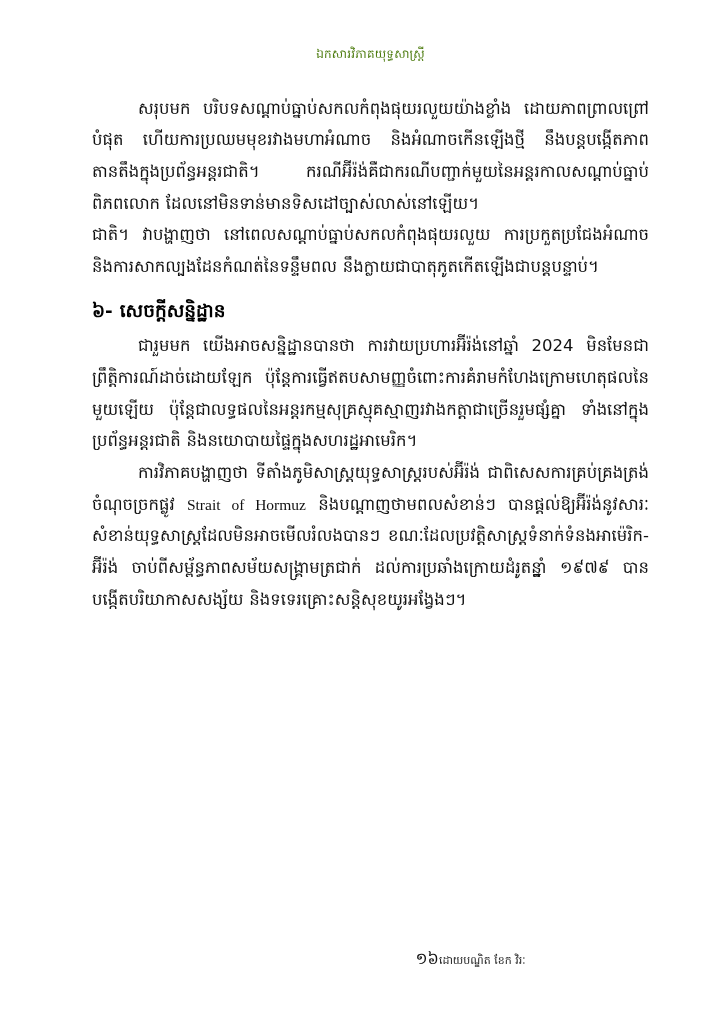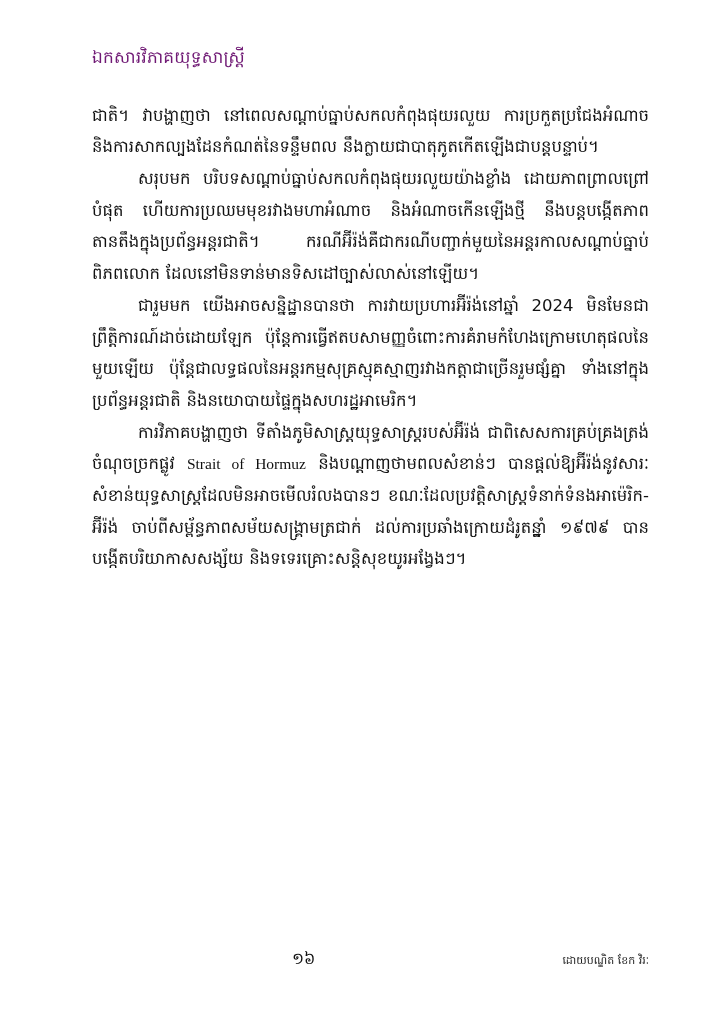--- a/index.html
+++ b/index.html
@@ -17,25 +17,26 @@
   }
   .page {
     position: absolute;
     top: 0; left: 0;
     width: 719px;
     height: 1024px;
     box-sizing: border-box;
     padding: 46px 70px 40px 92px;
   }
   .running-head {
-    font-size: 17px;
+    font-size: 12px;
     letter-spacing: 0.2px;
-    color: #701a75;
+    color: #4d7c0f;
     margin: 0 0 30px 0;
     line-height: 1.4;
+    text-align: center;
   }
   .body-block {
     font-size: 16.5px;
     line-height: 1.92;
     text-align: justify;
     text-justify: inter-word;
     color: #101010;
     word-spacing: 0.5px;
   }
   .para {
@@ -56,21 +57,21 @@
     font-family: "Liberation Serif", "DejaVu Serif", serif;
     font-size: 15.5px;
   }
   .footer {
     position: absolute;
     left: 92px;
     right: 70px;
     bottom: 52px;
     display: flex;
     align-items: baseline;
-    justify-content: space-between;
+    justify-content: center;
   }
   .page-number {
     font-size: 16px;
     color: #111111;
     margin-left: 200px;
   }
   .footer-right {
     font-size: 11px;
     color: #1a1a1a;
     white-space: nowrap;
@@ -78,24 +79,25 @@
 </style>
 </head>
 <body>
 
 <div class="page">
 
   <div class="running-head">ឯកសារវិភាគយុទ្ធសាស្ត្រី</div>
 
   <div class="body-block">
 
+    <p class="para">សរុបមក បរិបទសណ្តាប់ធ្នាប់សកលកំពុងផុយរលួយយ៉ាងខ្លាំង ដោយភាពព្រាលព្រៅបំផុត ហើយការប្រឈមមុខរវាងមហាអំណាច និងអំណាចកើនឡើងថ្មី នឹងបន្តបង្កើតភាពតានតឹងក្នុងប្រព័ន្ធអន្តរជាតិ។ ករណីអ៊ីរ៉ង់គឺជាករណីបញ្ជាក់មួយនៃអន្តរកាលសណ្តាប់ធ្នាប់ពិភពលោក ដែលនៅមិនទាន់មានទិសដៅច្បាស់លាស់នៅឡើយ។</p>
+
     <p class="para no-indent">ជាតិ។ វាបង្ហាញថា នៅពេលសណ្តាប់ធ្នាប់សកលកំពុងផុយរលួយ ការប្រកួតប្រជែងអំណាច និងការសាកល្បងដែនកំណត់នៃទន្ទឹមពល នឹងក្លាយជាបាតុភូតកើតឡើងជាបន្តបន្ទាប់។</p>
 
-    <p class="para">សរុបមក បរិបទសណ្តាប់ធ្នាប់សកលកំពុងផុយរលួយយ៉ាងខ្លាំង ដោយភាពព្រាលព្រៅបំផុត ហើយការប្រឈមមុខរវាងមហាអំណាច និងអំណាចកើនឡើងថ្មី នឹងបន្តបង្កើតភាពតានតឹងក្នុងប្រព័ន្ធអន្តរជាតិ។ ករណីអ៊ីរ៉ង់គឺជាករណីបញ្ជាក់មួយនៃអន្តរកាលសណ្តាប់ធ្នាប់ពិភពលោក ដែលនៅមិនទាន់មានទិសដៅច្បាស់លាស់នៅឡើយ។</p>
-
+    <div class="section-heading">៦- សេចក្តីសន្និដ្ឋាន</div>
 
     <p class="para">ជារួមមក យើងអាចសន្និដ្ឋានបានថា ការវាយប្រហារអ៊ីរ៉ង់នៅឆ្នាំ 2024 មិនមែនជាព្រឹត្តិការណ៍ដាច់ដោយឡែក ប៉ុន្តែការធ្វើឥតបសាមញ្ញចំពោះការគំរាមកំហែងក្រោមហេតុផលនៃមួយឡើយ ប៉ុន្តែជាលទ្ធផលនៃអន្តរកម្មសុគ្រស្មុគស្មាញរវាងកត្តាជាច្រើនរួមផ្សំគ្នា ទាំងនៅក្នុងប្រព័ន្ធអន្តរជាតិ និងនយោបាយផ្ទៃក្នុងសហរដ្ឋអាមេរិក។</p>
 
     <p class="para"><span>ការវិភាគបង្ហាញថា ទីតាំងភូមិសាស្ត្រយុទ្ធសាស្ត្ររបស់អ៊ីរ៉ង់ ជាពិសេសការគ្រប់គ្រងត្រង់ចំណុចច្រកផ្លូវ </span><span class="latin">Strait of Hormuz</span><span> និងបណ្តាញថាមពលសំខាន់ៗ បានផ្តល់ឱ្យអ៊ីរ៉ង់នូវសារៈសំខាន់យុទ្ធសាស្ត្រដែលមិនអាចមើលរំលងបានៗ ខណៈដែលប្រវត្តិសាស្ត្រទំនាក់ទំនងអាម៉េរិក-អ៊ីរ៉ង់ ចាប់ពីសម័្ពន្ធភាពសម័យសង្គ្រាមត្រជាក់ ដល់ការប្រឆាំងក្រោយដំរូតន្ឋ្នាំ ១៩៧៩ បានបង្កើតបរិយាកាសសង្ស័យ និងទទេរគ្រោះសន្តិសុខយូរអង្វែងៗ។</span></p>
 
 
   </div>
 
   <div class="footer">
     <div class="page-number">១៦</div>

